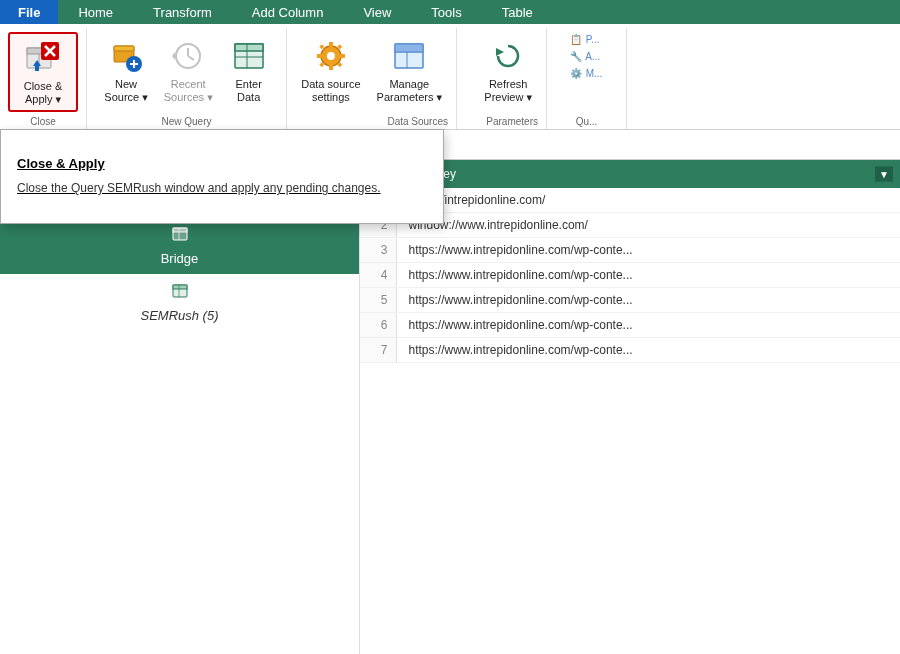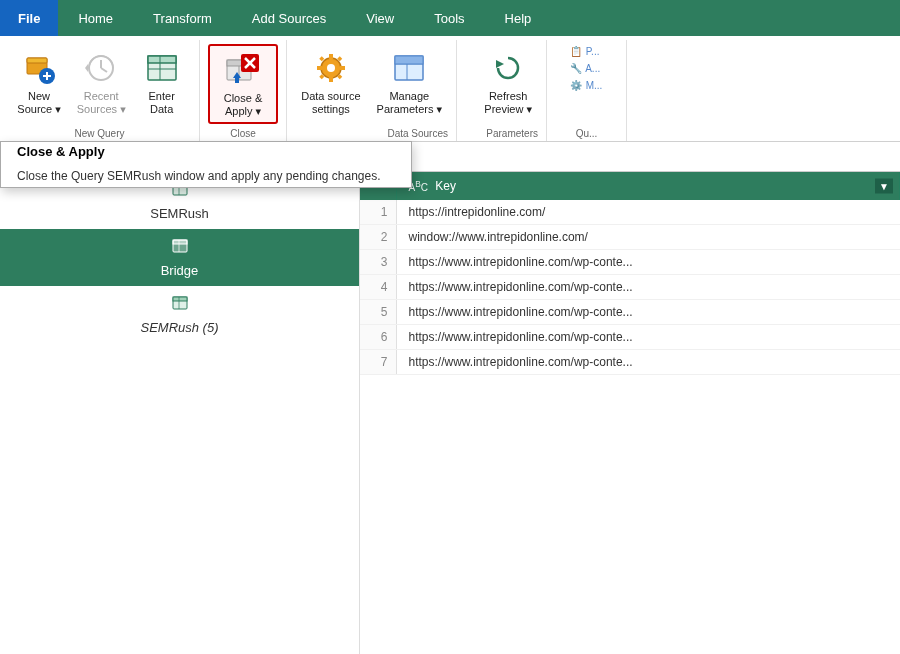--- a/index.html
+++ b/index.html
@@ -3,21 +3,21 @@
   <meta charset="utf-8">
   <style>
     * { box-sizing: border-box; margin: 0; padding: 0; }
     body { font-family: 'Segoe UI', Arial, sans-serif; font-size: 13px; background: #f0f0f0; overflow: hidden; }
 
     
     .menu-bar {
       display: flex;
       align-items: stretch;
       background: #2e7d5e;
-      height: 36px;
+      height: 24px;
     }
     .menu-file {
       background: #1565c0;
       color: white;
       font-weight: bold;
       padding: 0 18px;
       display: flex;
       align-items: center;
       font-size: 13px;
     }
@@ -101,26 +101,27 @@
       background: #fff5f5;
       min-width: 70px;
       position: relative;
     }
 
     
     .tooltip-box {
       position: absolute;
       top: 105px;
       left: 0;
-      width: 412px;
+      width: 444px;
       background: white;
       border: 1px solid #aaa;
       box-shadow: 2px 4px 10px rgba(0,0,0,0.2);
-      padding: 2px 16px;
+      padding: 26px 16px;
       z-index: 100;
+      text-decoration: underline;
     }
     .tooltip-title {
       font-weight: bold;
       font-size: 13px;
       margin-bottom: 8px;
     }
     .tooltip-desc {
       font-size: 12px;
       color: #333;
       line-height: 1.5;
@@ -247,27 +248,52 @@
       border-right: 1px solid #e0e0e0;
     }
   </style>
 </head>
 <body>
 
 <div class="menu-bar">
   <div class="menu-file">File</div>
   <div class="menu-item">Home</div>
   <div class="menu-item">Transform</div>
-  <div class="menu-item">Add Sources</div>
+  <div class="menu-item">Add Column</div>
   <div class="menu-item">View</div>
   <div class="menu-item">Tools</div>
-  <div class="menu-item">Help</div>
+  <div class="menu-item">Table</div>
 </div>
 
 <div class="ribbon">
+
+  <div class="ribbon-group">
+    <div class="ribbon-group-buttons">
+      <div class="close-apply-btn">
+
+        <div class="ribbon-btn-icon">
+          <svg width="40" height="40" viewBox="0 0 40 40">
+
+            <rect x="4" y="10" width="24" height="20" rx="1" fill="#e8e8e8" stroke="#999" stroke-width="1"></rect>
+            <rect x="4" y="10" width="24" height="6" fill="#ccc" stroke="#999" stroke-width="1"></rect>
+            <line x1="16" y1="16" x2="16" y2="30" stroke="#999" stroke-width="1"></line>
+
+            <rect x="18" y="4" width="18" height="18" rx="2" fill="#cc0000"></rect>
+            <line x1="22" y1="8" x2="32" y2="18" stroke="white" stroke-width="2.5"></line>
+            <line x1="32" y1="8" x2="22" y2="18" stroke="white" stroke-width="2.5"></line>
+
+            <polygon points="10,28 14,22 18,28" fill="#1565c0"></polygon>
+            <rect x="12" y="28" width="4" height="5" fill="#1565c0"></rect>
+          </svg>
+        </div>
+        <div class="ribbon-btn-label">Close &amp;<br>Apply ▾</div>
+      </div>
+    </div>
+    <div class="ribbon-group-label">Close</div>
+  </div>
 
   <div class="ribbon-group" style="min-width:200px;">
     <div class="ribbon-group-buttons">
 
       <div class="ribbon-btn">
         <div class="ribbon-btn-icon">
           <svg width="36" height="36" viewBox="0 0 36 36">
             <rect x="6" y="8" width="20" height="16" rx="1" fill="#e8a020" stroke="#c07810" stroke-width="1"></rect>
             <rect x="6" y="8" width="20" height="5" rx="1" fill="#f0b830" stroke="#c07810" stroke-width="1"></rect>
             <circle cx="26" cy="26" r="8" fill="#1565c0"></circle>
@@ -297,45 +323,20 @@
             <rect x="4" y="6" width="28" height="24" rx="1" fill="#e0f0e8" stroke="#2e7d5e" stroke-width="1.5"></rect>
             <rect x="4" y="6" width="28" height="7" fill="#b0dcc8" stroke="#2e7d5e" stroke-width="1.5"></rect>
             <line x1="16" y1="6" x2="16" y2="30" stroke="#2e7d5e" stroke-width="1"></line>
             <line x1="4" y1="19" x2="32" y2="19" stroke="#2e7d5e" stroke-width="1"></line>
           </svg>
         </div>
         <div class="ribbon-btn-label">Enter<br>Data</div>
       </div>
     </div>
     <div class="ribbon-group-label">New Query</div>
-  </div>
-
-  <div class="ribbon-group">
-    <div class="ribbon-group-buttons">
-      <div class="close-apply-btn">
-
-        <div class="ribbon-btn-icon">
-          <svg width="40" height="40" viewBox="0 0 40 40">
-
-            <rect x="4" y="10" width="24" height="20" rx="1" fill="#e8e8e8" stroke="#999" stroke-width="1"></rect>
-            <rect x="4" y="10" width="24" height="6" fill="#ccc" stroke="#999" stroke-width="1"></rect>
-            <line x1="16" y1="16" x2="16" y2="30" stroke="#999" stroke-width="1"></line>
-
-            <rect x="18" y="4" width="18" height="18" rx="2" fill="#cc0000"></rect>
-            <line x1="22" y1="8" x2="32" y2="18" stroke="white" stroke-width="2.5"></line>
-            <line x1="32" y1="8" x2="22" y2="18" stroke="white" stroke-width="2.5"></line>
-
-            <polygon points="10,28 14,22 18,28" fill="#1565c0"></polygon>
-            <rect x="12" y="28" width="4" height="5" fill="#1565c0"></rect>
-          </svg>
-        </div>
-        <div class="ribbon-btn-label">Close &amp;<br>Apply ▾</div>
-      </div>
-    </div>
-    <div class="ribbon-group-label">Close</div>
   </div>
 
   <div class="ribbon-group" style="min-width:170px;align-items:flex-end;">
     <div class="ribbon-group-buttons">
 
       <div class="ribbon-btn">
         <div class="ribbon-btn-icon">
           <svg width="36" height="36" viewBox="0 0 36 36">
             <circle cx="18" cy="18" r="10" fill="#f0a020" stroke="#c07810" stroke-width="1.5"></circle>
             <circle cx="18" cy="18" r="4" fill="white"></circle>

